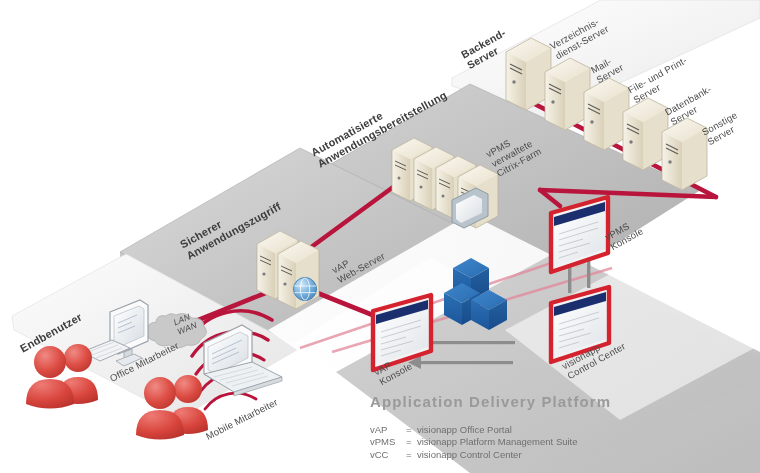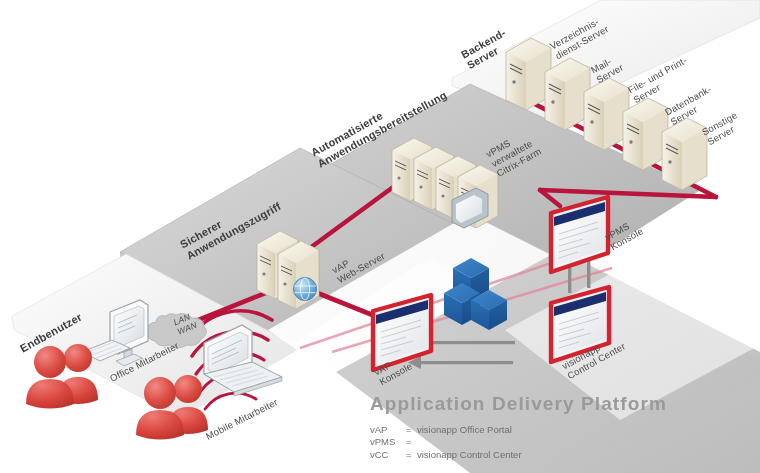--- a/index.html
+++ b/index.html
@@ -22,21 +22,21 @@
     letter-spacing:.2px;
     line-height:1.18;
     pointer-events:none;
   }
   .lbl.thin{font-weight:normal;color:#4a4a4a;}
   .lbl.ital{font-style:italic;}
 
   
   #title{
     position:absolute;left:370px;top:393px;
-    font-size:19px;font-weight:bold;color:#9a9a9a;
+    font-size:15px;font-weight:bold;color:#9a9a9a;
     letter-spacing:1.1px;
   }
   #legend{
     position:absolute;left:370px;top:424px;
     font-size:9.5px;color:#6f6f6f;line-height:12.4px;
   }
   #legend .row{display:flex;}
   #legend .k{width:36px;flex:0 0 36px;}
   #legend .eq{width:11px;flex:0 0 11px;}
 </style>
@@ -585,20 +585,21 @@
 
   <div id="legend">
     <div class="row">
       <span class="k">vAP</span>
       <span class="eq">=</span>
       <span class="v">visionapp Office Portal</span>
     </div>
     <div class="row">
       <span class="k">vPMS</span>
       <span class="eq">=</span>
+      <span class="v">visionapp Platform Management Suite</span>
     </div>
     <div class="row">
       <span class="k">vCC</span>
       <span class="eq">=</span>
       <span class="v">visionapp Control Center</span>
     </div>
   </div>
 
 </div>
 

